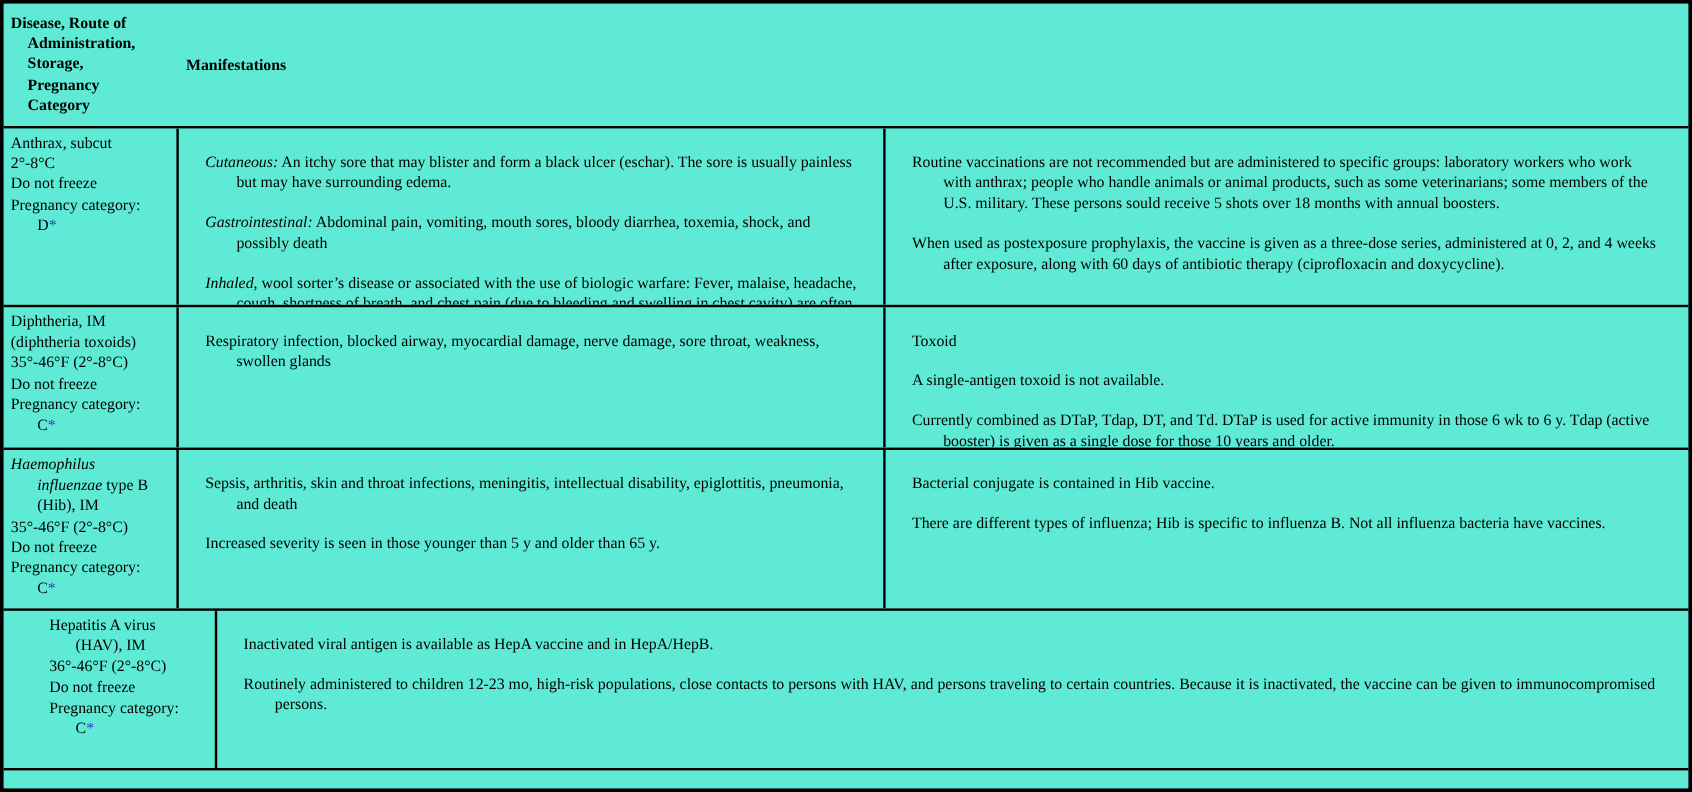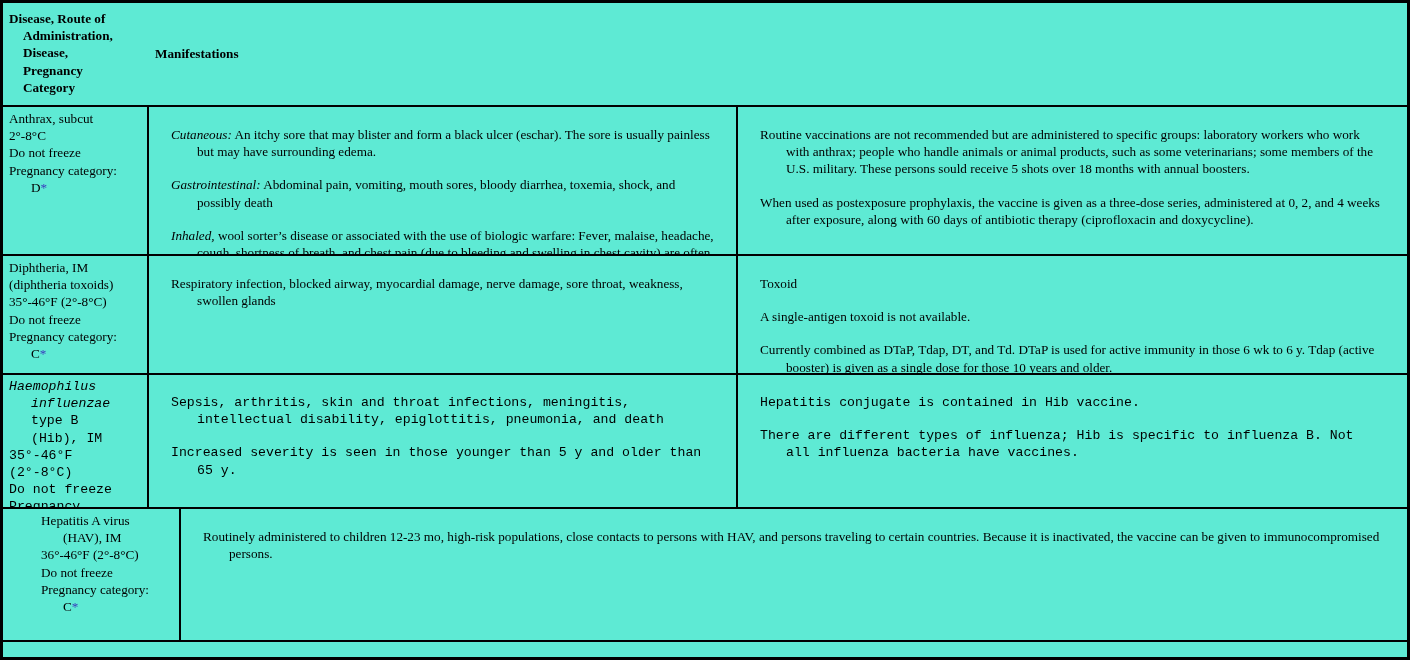--- a/index.html
+++ b/index.html
@@ -44,42 +44,42 @@
   
   .header-row { height: 104px; }
   .header-row .cell { border-right: none; font-weight: bold; }
   .header-row .c2, .header-row .c3 { display: flex; align-items: center; }
   .header-row .c1 { padding-top: 7px; }
   .hline { padding-left: 14px; }
   .hline:first-child { padding-left: 0; }
   
   .r0 { height: 149px; }
   .r1 { height: 119px; }
-  .r2 { height: 134px; font-family: Liberation Mono, monospace; }
+  .r2 { height: 134px; }
   .r3 { height: 133px; padding-left: 32px; }
   
   .footer-row { flex: 1 1 auto; border-bottom: none; }
   .footer-row .cell { width: 100%; border-right: none; padding-top: 16px; }
   
   .para { padding-left: 26px; text-indent: -26px; margin: 16px; }
   .lead { font-style: italic; }
   .it { font-style: italic; }
   .line { }
   .line.ind { padding-left: 22px; }
   .star { color: var(--star-color, #3b3bbe); }
 </style>
 </head>
 <body>
 
 <div class="table">
   <div class="trow header-row">
     <div class="cell c1" id="hdr-disease">
         <div class="hline">Disease, Route of</div>
         <div class="hline">Administration,</div>
-        <div class="hline">Disease,</div>
+        <div class="hline">Storage,</div>
         <div class="hline">Pregnancy</div>
         <div class="hline">Category</div>
       </div>
     <div class="cell c2">
       <span>Manifestations</span>
     </div>
   </div>
 
   <div id="table-body">
       <div class="trow r0">
@@ -126,34 +126,35 @@
           <div class="line"><span>35°-46°F (2°-8°C)</span></div>
           <div class="line"><span>Do not freeze</span></div>
           <div class="line"><span>Pregnancy category:</span></div>
           <div class="line ind"><span>C</span><span class="star">*</span></div>
         </div>
         <div class="cell c2">
           <p class="para">Sepsis, arthritis, skin and throat infections, meningitis, intellectual disability, epiglottitis, pneumonia, and death</p>
           <p class="para">Increased severity is seen in those younger than 5 y and older than 65 y.</p>
         </div>
         <div class="cell c3">
-          <p class="para">Hepatitis conjugate is contained in Hib vaccine.</p>
+          <p class="para">Bacterial conjugate is contained in Hib vaccine.</p>
           <p class="para">There are different types of influenza; Hib is specific to influenza B. Not all influenza bacteria have vaccines.</p>
         </div>
       </div>
       <div class="trow r3">
         <div class="cell c1">
           <div class="line"><span>Hepatitis A virus</span></div>
           <div class="line ind"><span>(HAV), IM</span></div>
           <div class="line"><span>36°-46°F (2°-8°C)</span></div>
           <div class="line"><span>Do not freeze</span></div>
           <div class="line"><span>Pregnancy category:</span></div>
           <div class="line ind"><span>C</span><span class="star">*</span></div>
         </div>
         <div class="cell c3">
+          <p class="para">Inactivated viral antigen is available as HepA vaccine and in HepA/HepB.</p>
           <p class="para">Routinely administered to children 12-23 mo, high-risk populations, close contacts to persons with HAV, and persons traveling to certain countries. Because it is inactivated, the vaccine can be given to immunocompromised persons.</p>
         </div>
       </div>
     </div>
 
   <div class="trow footer-row">
     <div class="cell">Table Continued</div>
   </div>
 </div>
 

